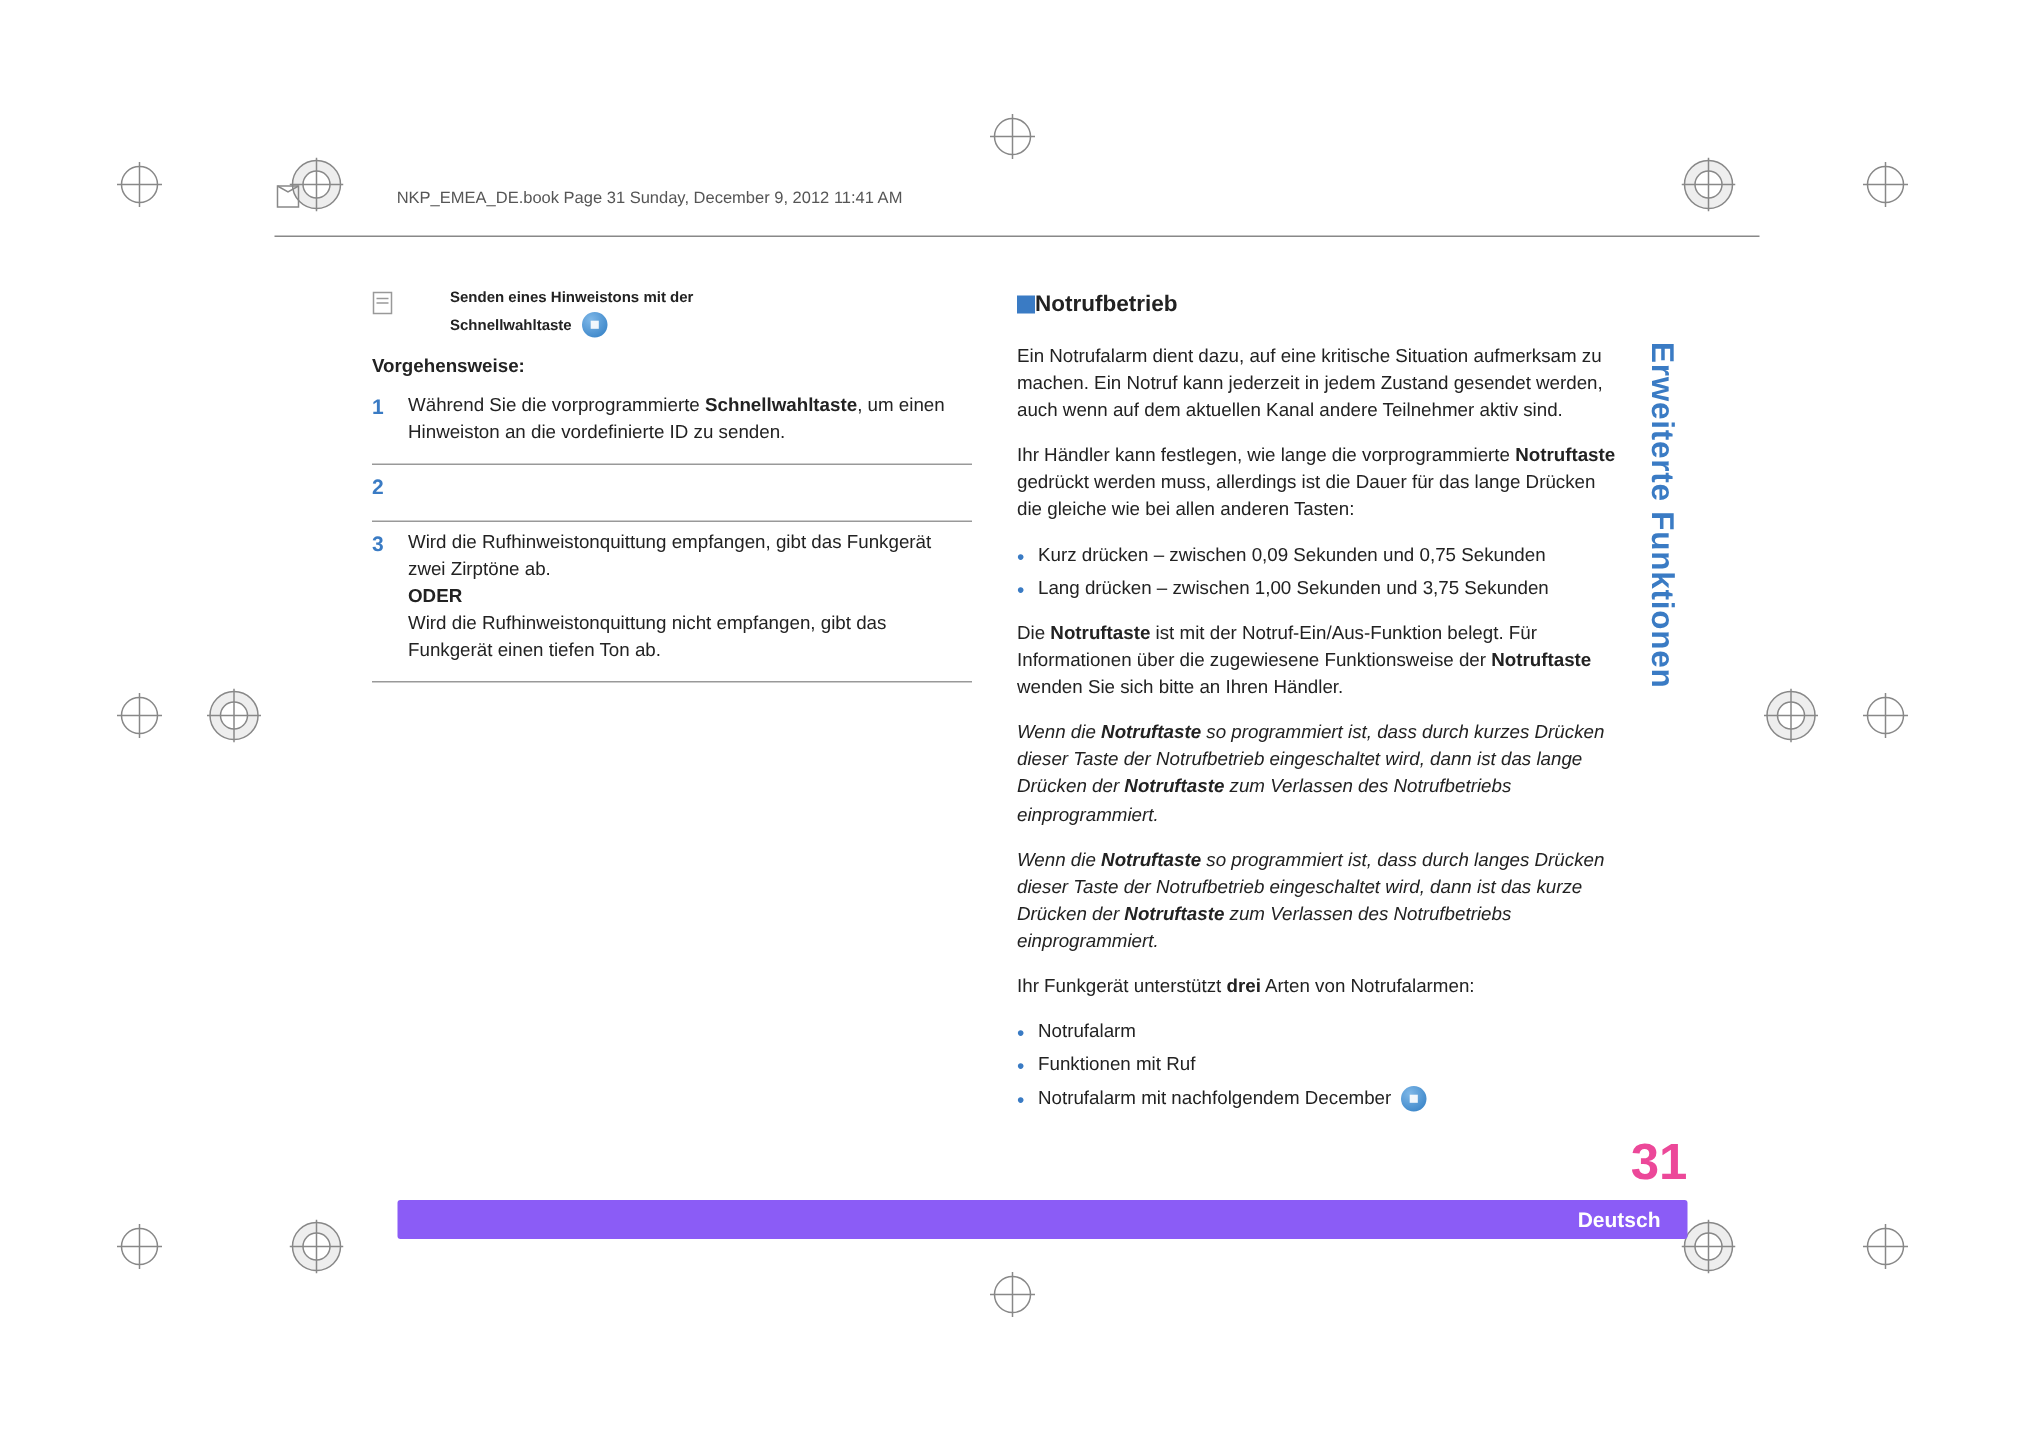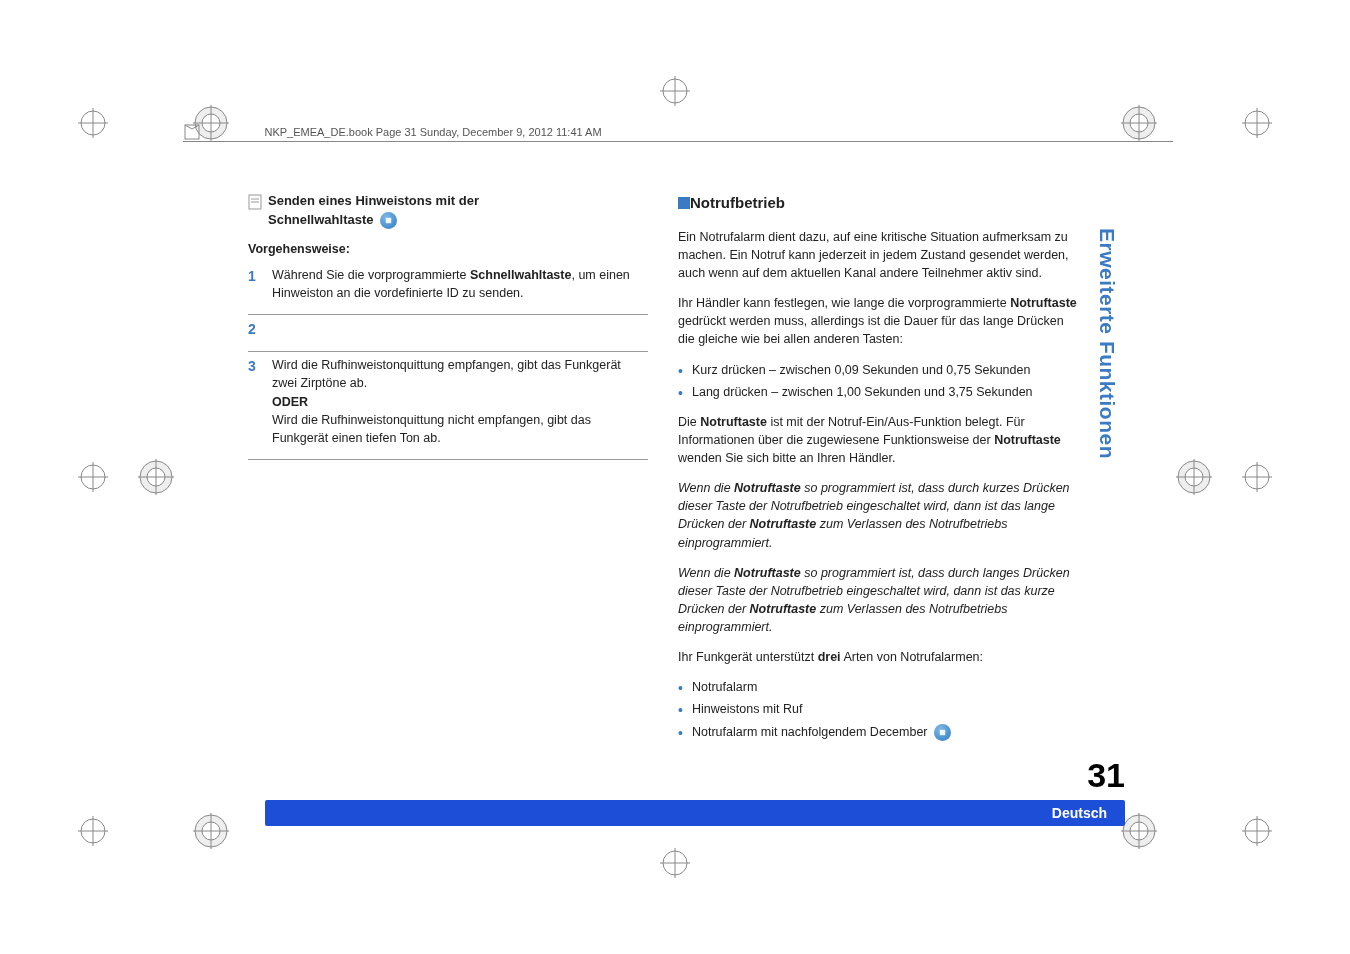--- a/index.html
+++ b/index.html
@@ -38,21 +38,21 @@
     .ros-br { bottom: 105px; right: 193px; }
     .ros-ml { top: 50%; left: 138px; transform: translateY(-50%); }
     .ros-mr { top: 50%; right: 138px; transform: translateY(-50%); }
 
     .header-bar {
       position: absolute;
       top: 122px;
       left: 183px;
       width: 990px;
       border-bottom: 1px solid #888;
-      padding-bottom: 0;
+      padding-bottom: 17px;
     }
     .header-text {
       font-size: 11px;
       color: #555;
       margin-left: 55px;
     }
     .page-icon {
       display: inline-block;
       width: 18px;
       height: 18px;
@@ -82,21 +82,22 @@
       margin-bottom: 10px;
     }
     .clip-icon {
       flex-shrink: 0;
       width: 14px;
       height: 16px;
       margin-top: 2px;
     }
     .section-title {
       font-weight: bold;
-      font-size: 13px;
+      font-size: 10px;
+      margin-left: 32px;
     }
     .blue-disc {
       display: inline-flex;
       align-items: center;
       justify-content: center;
       width: 17px;
       height: 17px;
       border-radius: 50%;
       background: radial-gradient(circle at 35% 30%, #7fb8e8, #2d7bc2);
       vertical-align: middle;
@@ -169,29 +170,29 @@
       font-weight: bold;
       color: #3a7bc4;
       letter-spacing: 0.5px;
     }
     .page-num {
       position: absolute;
       right: 225px;
       top: 756px;
       font-size: 34px;
       font-weight: bold;
-      color: #000000;
+      color: #ec4899;
     }
     .lang-bar {
       position: absolute;
       right: 225px;
       top: 800px;
       width: 860px;
       height: 26px;
-      background: #1d4ed8;
+      background: #8b5cf6;
       color: #fff;
       font-weight: bold;
       font-size: 14px;
       display: flex;
       align-items: center;
       justify-content: flex-end;
       padding-right: 18px;
       border-radius: 2px;
     }
   </style>
@@ -361,21 +362,21 @@
     <div class="para italic">
       <span>Wenn die </span><span class="bold">Notruftaste</span><span> so programmiert ist, dass durch langes Drücken dieser Taste der Notrufbetrieb eingeschaltet wird, dann ist das kurze Drücken der </span><span class="bold">Notruftaste</span><span> zum Verlassen des Notrufbetriebs einprogrammiert.</span>
     </div>
 
     <div class="para">
       <span>Ihr Funkgerät unterstützt </span><span class="bold">drei</span><span> Arten von Notrufalarmen:</span>
     </div>
 
     <ul class="bullet-list">
       <li>Notrufalarm</li>
-      <li>Hinweistons mit Ruf</li>
+      <li>Funktionen mit Ruf</li>
       <li>
         <span>Notrufalarm mit nachfolgendem December</span>
         <span class="blue-disc">
           <svg viewBox="0 0 10 10">
               <rect x="2" y="2" width="6" height="6" fill="#fff" opacity="0.9"></rect>
             </svg>
         </span>
       </li>
     </ul>
   </div>

